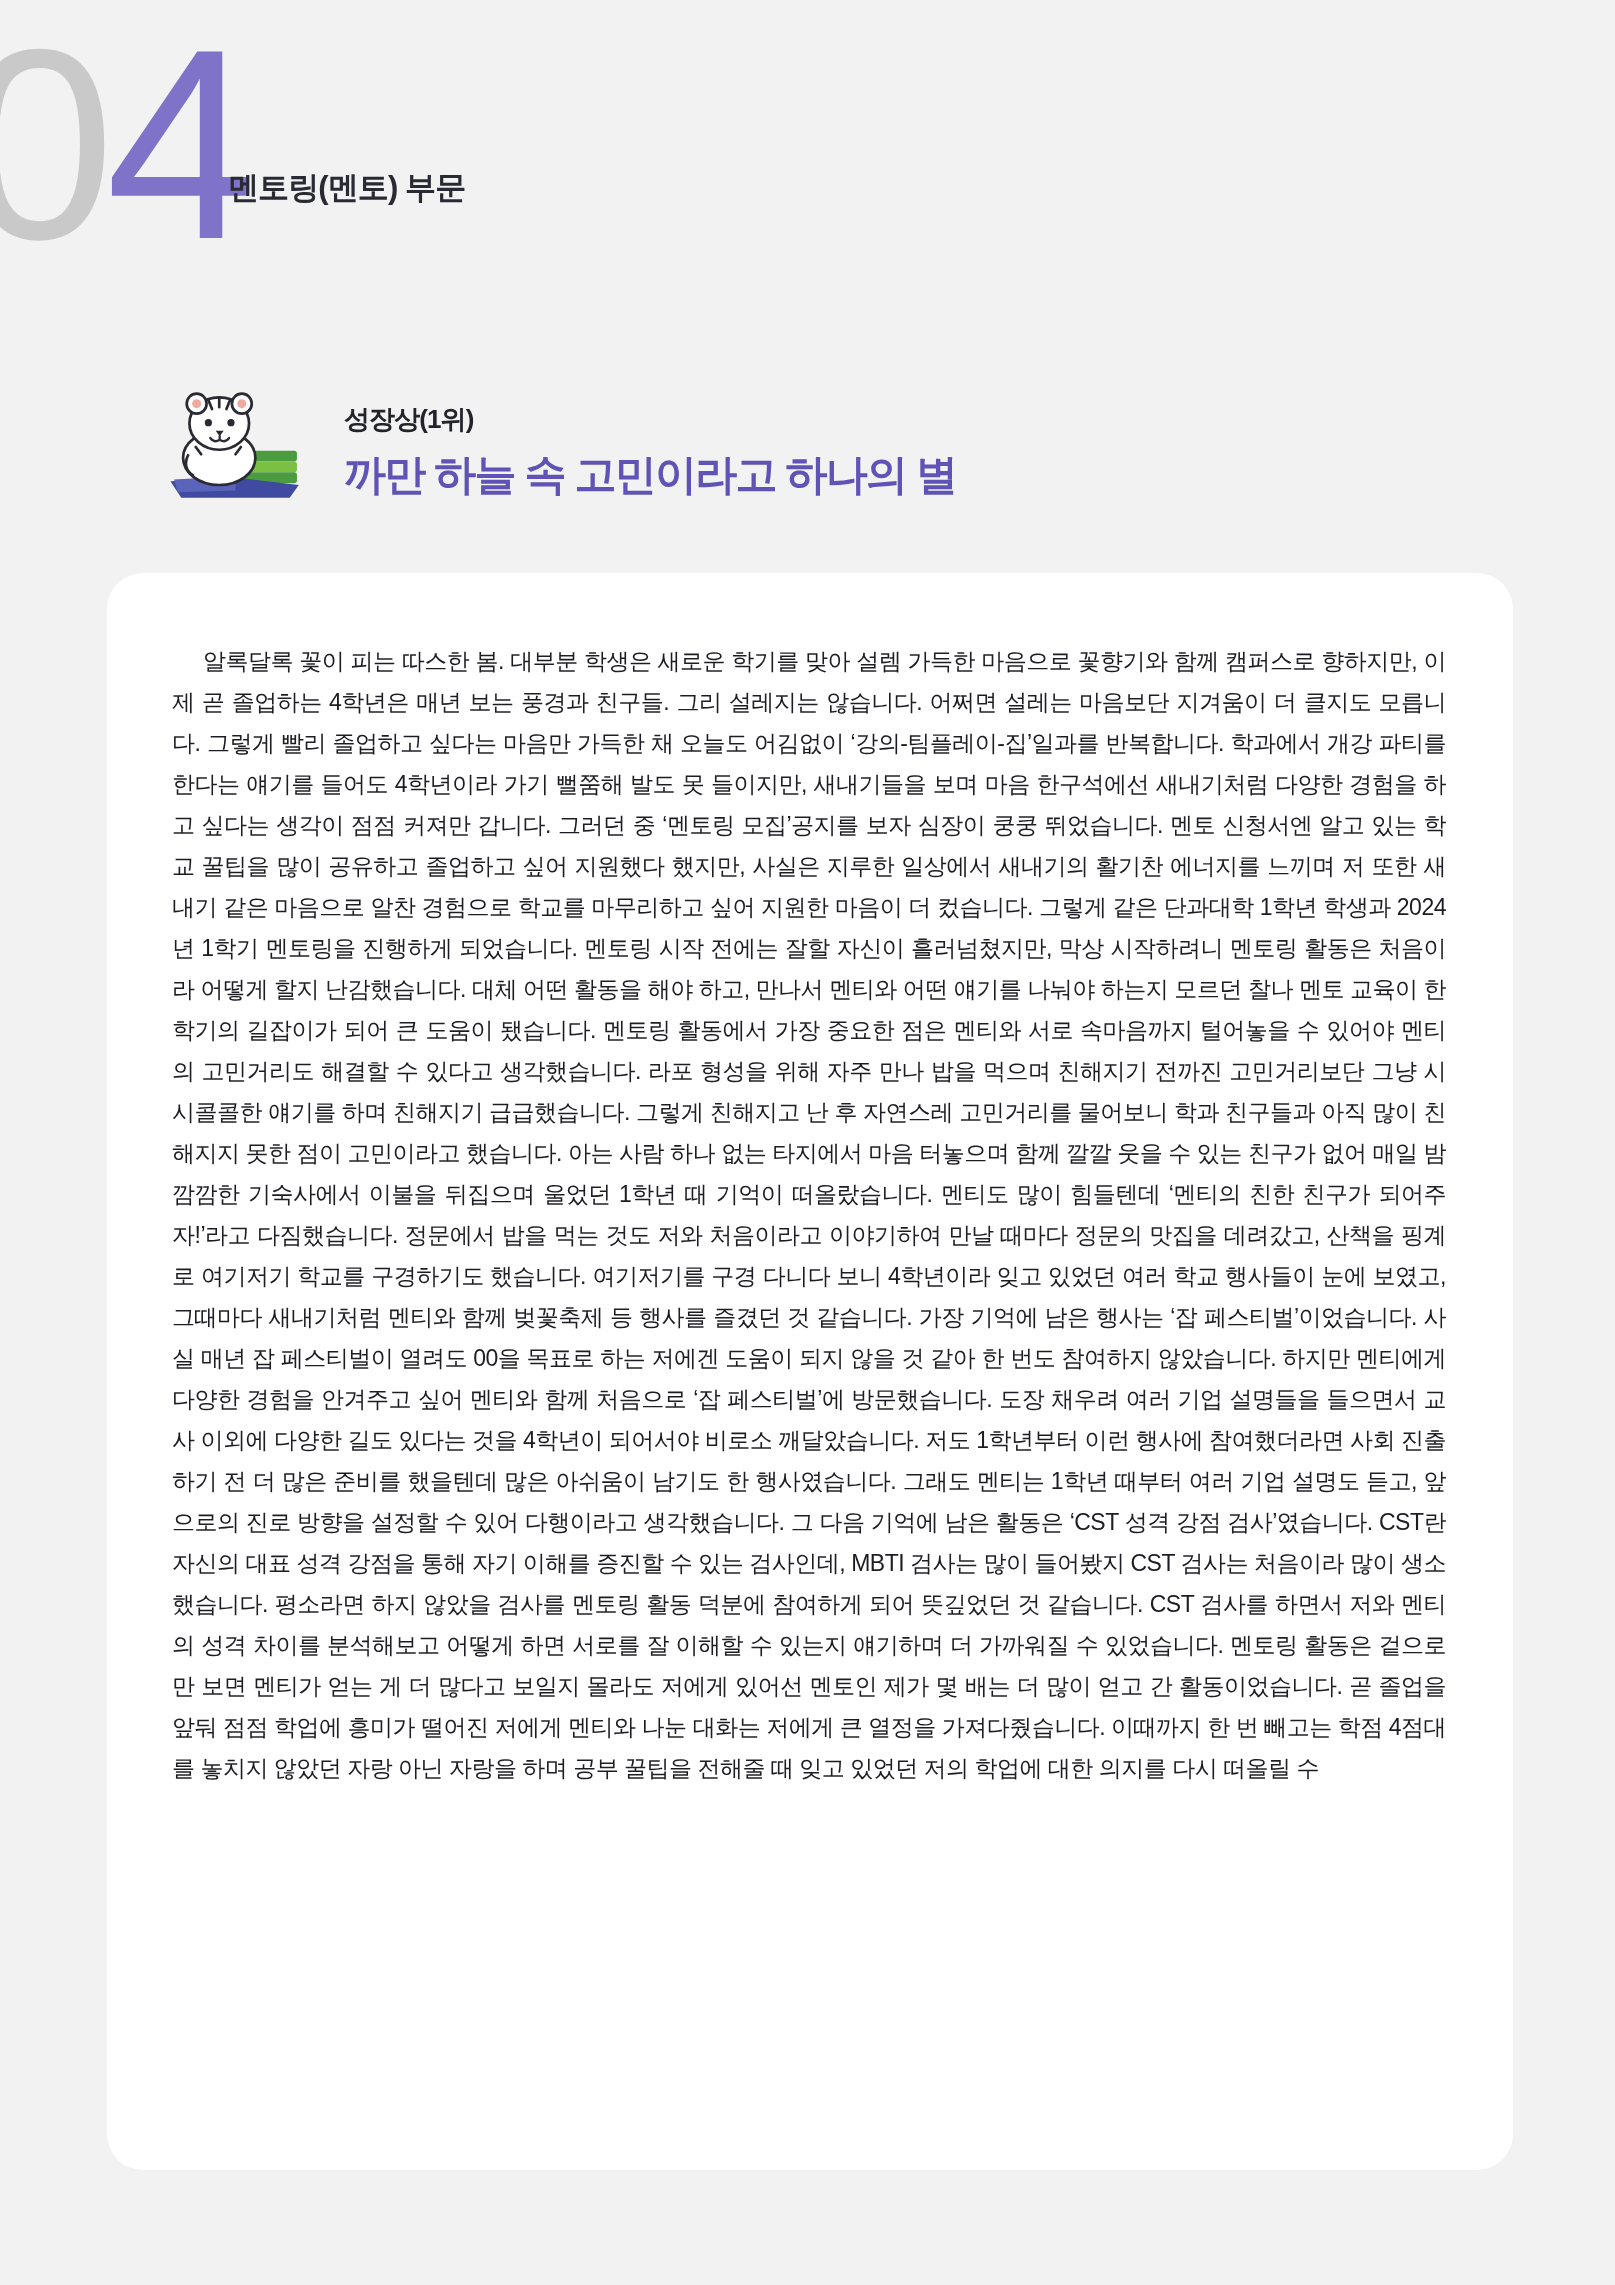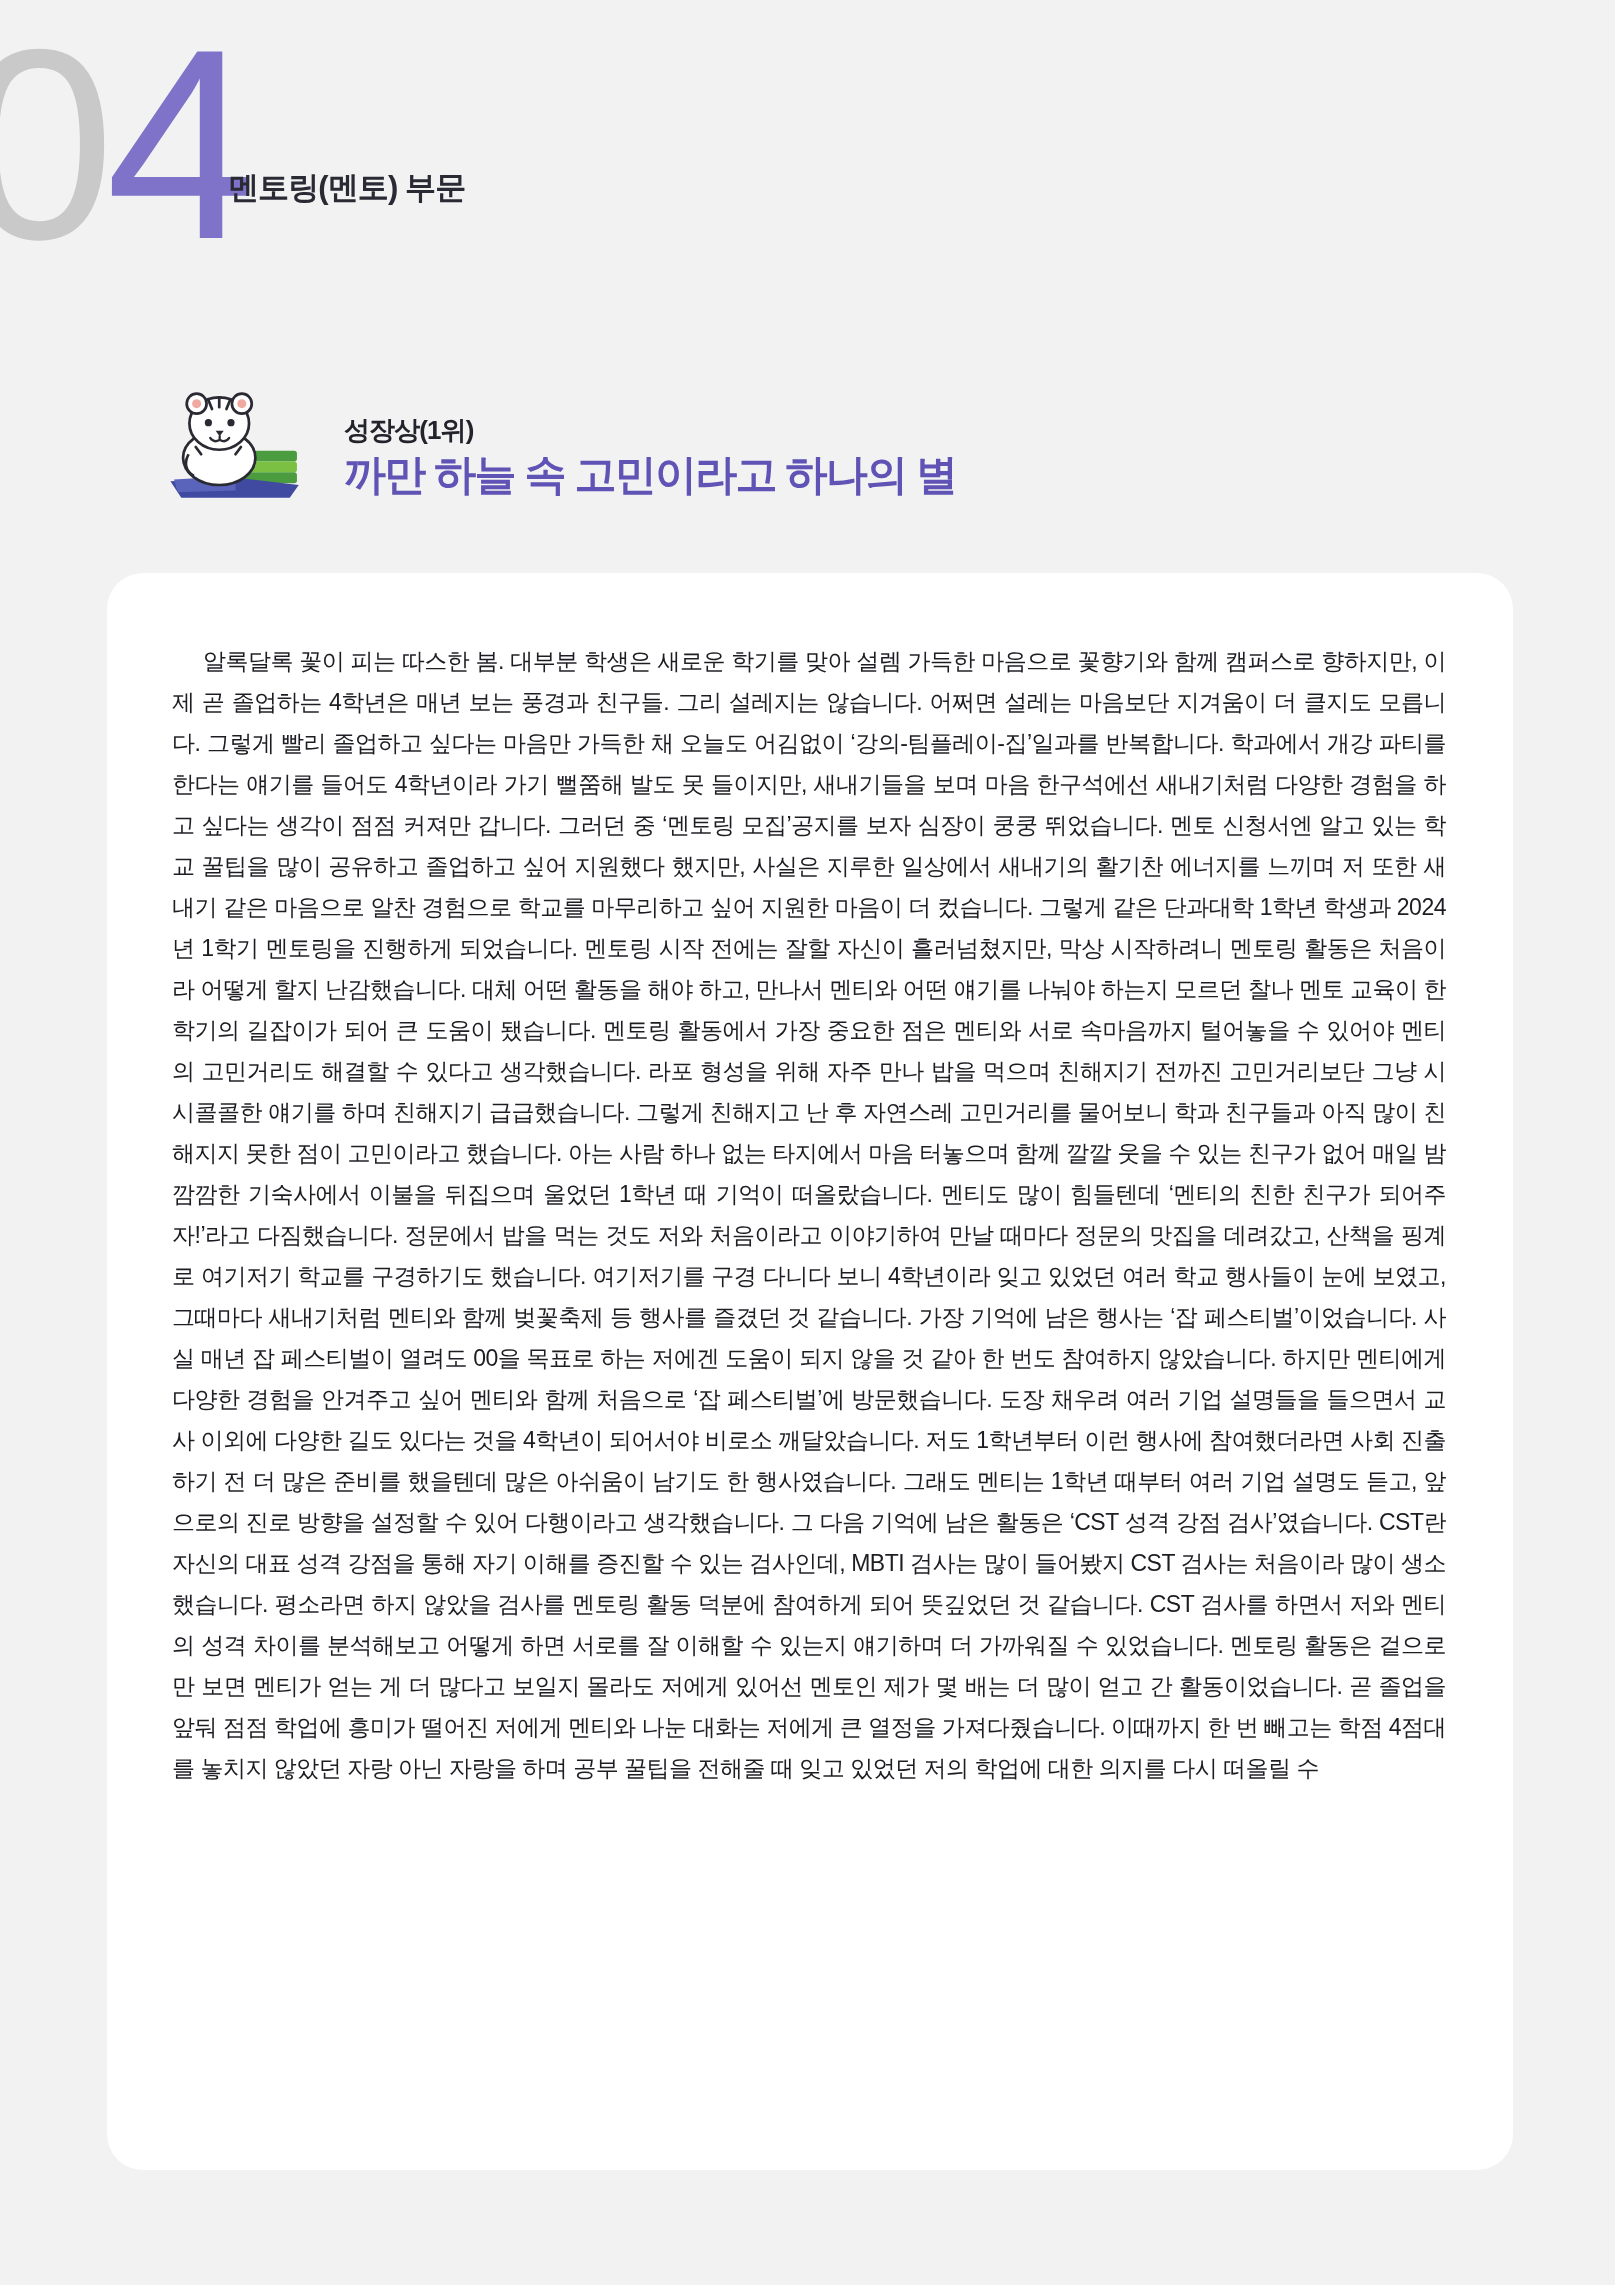--- a/index.html
+++ b/index.html
@@ -57,21 +57,20 @@
     height: 122px;
   }
   .award-rank {
     position: absolute;
     left: 190px;
     top: 18px;
     font-size: 26px;
     font-weight: 700;
     color: #23232c;
     letter-spacing: -0.9px;
-    margin-top: 11px;
   }
   .award-title {
     position: absolute;
     left: 190px;
     top: 63px;
     font-size: 42px;
     font-weight: 700;
     color: #5f53b5;
     letter-spacing: -1.8px;
   }

